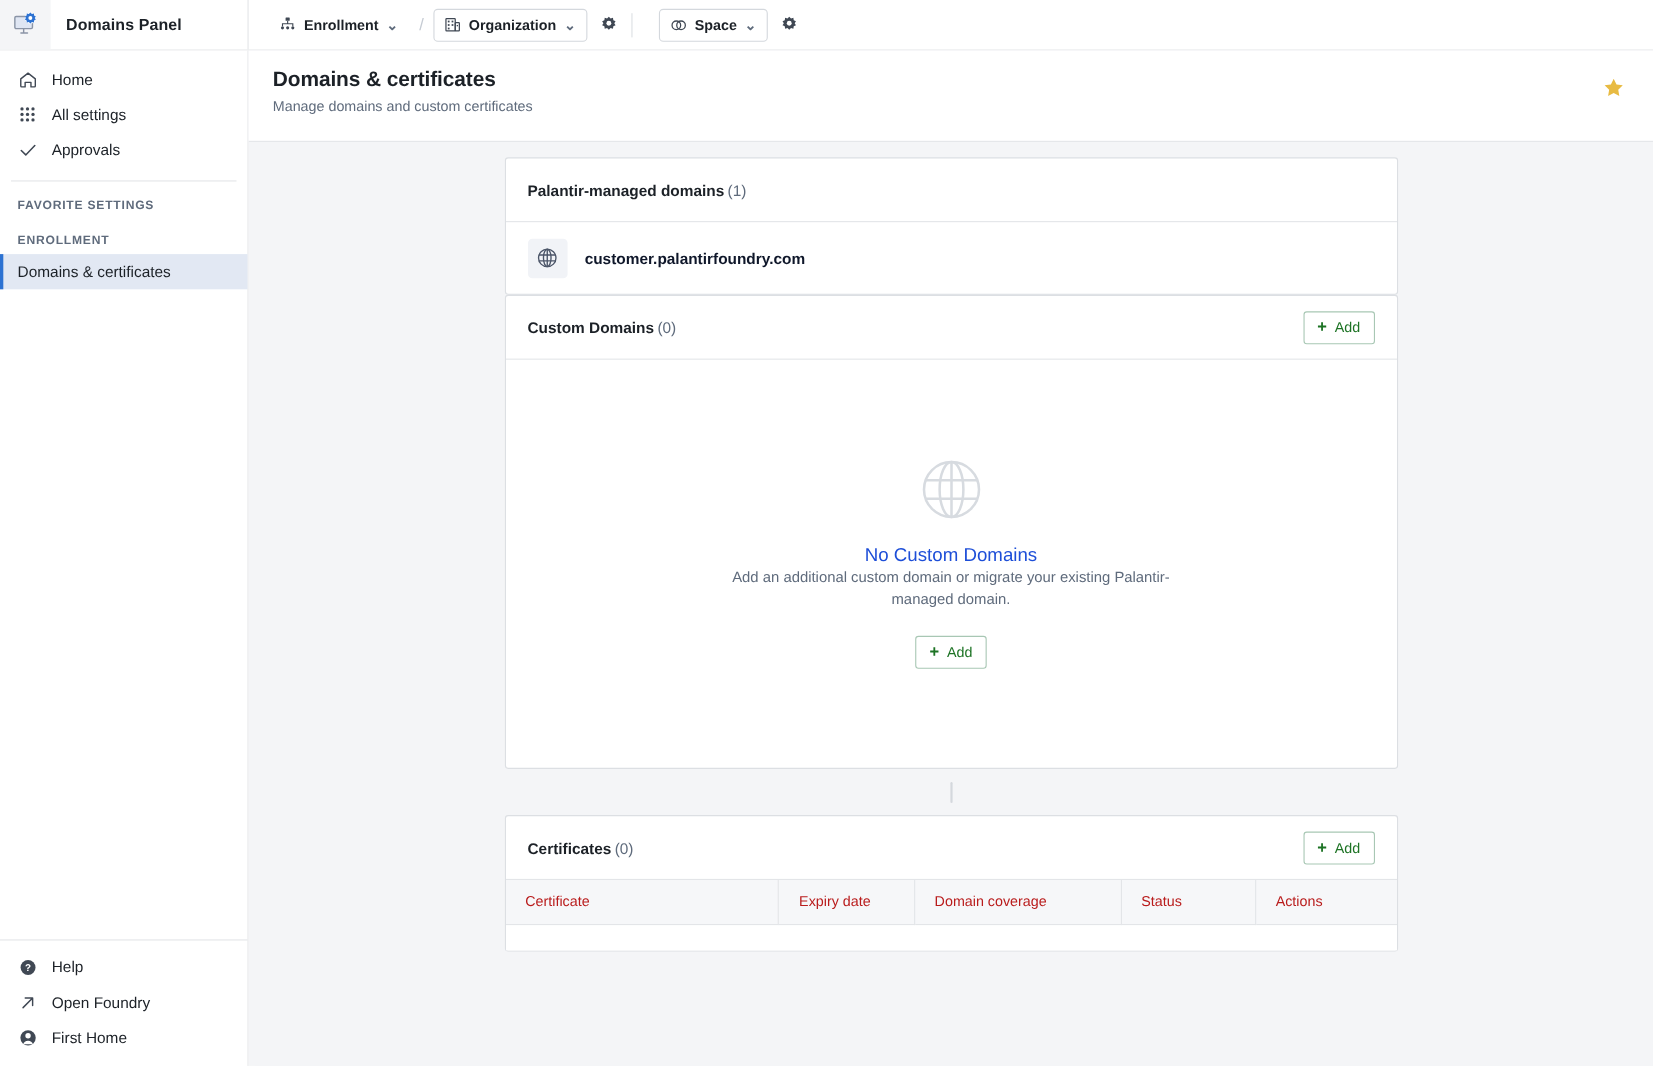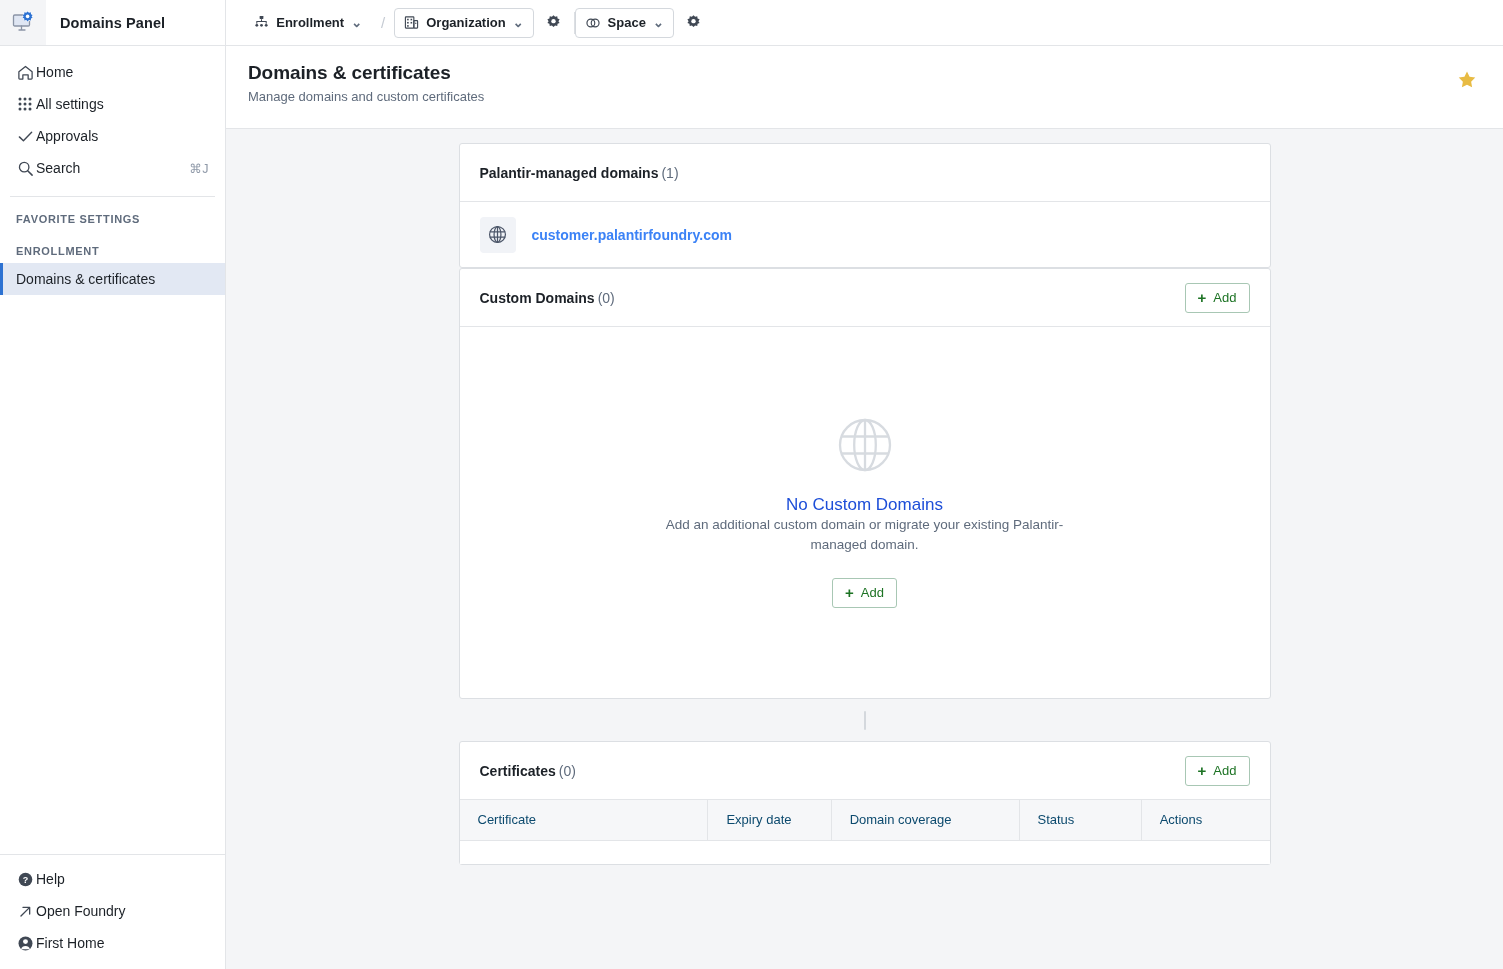--- a/index.html
+++ b/index.html
@@ -55,21 +55,21 @@
 
   
   .sidebar {
     width: 226px; flex: 0 0 226px;
     background: #ffffff;
     border-right: 1px solid #e3e5e8;
     display: flex; flex-direction: column;
     padding-top: 10px;
   }
   .side-item {
-    display: flex; align-items: center; gap: 2px;
+    display: flex; align-items: center; gap: 13px;
     height: 32px; padding: 0 16px;
     font-size: 14px; color: #1c2127; cursor: pointer;
     position: relative;
   }
   .side-item .ic { width: 18px; display:flex; align-items:center; justify-content:center; flex:0 0 18px; }
   .side-item .kbd { margin-left: auto; font-size: 12.5px; color: #8f99a8; letter-spacing: .5px; }
   .side-sep { height: 1px; background: #e3e5e8; margin: 12px 10px 0 10px; }
   .side-head {
     font-size: 11px; font-weight: 700; color: #5f6b7c;
     letter-spacing: .7px; padding: 16px 16px 6px 16px; text-transform: uppercase;
@@ -128,21 +128,21 @@
 
   .domain-row {
     display: flex; align-items: center; gap: 16px;
     padding: 14px 20px; height: 65px;
   }
   .globe-tile {
     width: 36px; height: 36px; flex: 0 0 36px;
     background: #f1f3f7; border-radius: 4px;
     display: flex; align-items: center; justify-content: center;
   }
-  .domain-name { font-size: 14px; font-weight: 700; color: #3b82f6; }
+  .domain-name { font-size: 14px; font-weight: 700; color: #0f172a; }
 
   .empty-state {
     height: 371px;
     display: flex; flex-direction: column;
     align-items: center; justify-content: center;
     padding: 0 20px;
   }
   .empty-title { font-size: 17px; font-weight: 400; color: #1d4ed8; margin-top: 22px; }
   .empty-desc {
     font-size: 13.5px; color: #5f6b7c; text-align: center;
@@ -151,21 +151,21 @@
   .empty-state .btn-add { margin-top: 24px; }
 
   .resize-gap {
     height: 42px; display: flex; align-items: center; justify-content: center;
   }
   .resize-handle { width: 2px; height: 19px; background: #d4d8dd; border-radius: 1px; cursor: row-resize; }
 
   table.cert-table { width: 100%; border-collapse: collapse; table-layout: fixed; }
   table.cert-table th {
     background: #f6f7f9;
-    font-size: 13px; font-weight: 400; color: #0c4a6e;
+    font-size: 13px; font-weight: 400; color: #b91c1c;
     text-align: left; padding: 11px 18px;
     border-right: 1px solid #e3e5e8;
     border-bottom: 1px solid #e3e5e8;
     height: 40px;
   }
   table.cert-table th:last-child { border-right: none; }
   .cert-empty-row { height: 24px; background: #fff; }
 </style>
 </head>
 <body>
@@ -214,21 +214,21 @@
         <span>Organization</span>
         <span class="caret">⌄</span>
       </div>
       <div class="icon-btn">
         <svg width="17" height="17" viewBox="0 0 20 20">
           <path d="M10,1.4 L11.9,3.3 L14.4,2.6 L14.8,5.2 L17.2,6.2 L15.8,8.4 L17.2,10.6 L14.8,11.6 L14.4,14.2 L11.9,13.5 L10,15.4 L8.1,13.5 L5.6,14.2 L5.2,11.6 L2.8,10.6 L4.2,8.4 L2.8,6.2 L5.2,5.2 L5.6,2.6 L8.1,3.3 Z" fill="#404854"></path>
           <circle cx="10" cy="8.4" r="2.6" fill="#ffffff"></circle>
         </svg>
       </div>
       <div class="topbar-divider thin"></div>
-      <div class="chip bordered" style="margin-left:0">
+      <div class="chip bordered" style="margin-left:24px">
         <svg width="16" height="16" viewBox="0 0 18 18">
           <circle cx="6.6" cy="9" r="4.4" fill="none" stroke="#404854" stroke-width="1.3"></circle>
           <circle cx="11.4" cy="9" r="4.4" fill="none" stroke="#404854" stroke-width="1.3"></circle>
         </svg>
         <span>Space</span>
         <span class="caret">⌄</span>
       </div>
       <div class="icon-btn">
         <svg width="17" height="17" viewBox="0 0 20 20">
           <path d="M10,1.4 L11.9,3.3 L14.4,2.6 L14.8,5.2 L17.2,6.2 L15.8,8.4 L17.2,10.6 L14.8,11.6 L14.4,14.2 L11.9,13.5 L10,15.4 L8.1,13.5 L5.6,14.2 L5.2,11.6 L2.8,10.6 L4.2,8.4 L2.8,6.2 L5.2,5.2 L5.6,2.6 L8.1,3.3 Z" fill="#404854"></path>
@@ -272,30 +272,20 @@
 
       <div class="side-item">
         <span class="ic">
           <svg width="17" height="17" viewBox="0 0 18 18">
               <path d="M2.5 9.4l4.3 4.2L15.5 4.6" fill="none" stroke="#404854" stroke-width="1.5" stroke-linecap="round" stroke-linejoin="round"></path>
             </svg>
         </span>
         <span>Approvals</span>
       </div>
 
-      <div class="side-item">
-        <span class="ic">
-          <svg width="17" height="17" viewBox="0 0 18 18">
-              <circle cx="7.6" cy="7.6" r="5" fill="none" stroke="#404854" stroke-width="1.4"></circle>
-              <path d="M11.3 11.3L16 16" stroke="#404854" stroke-width="1.6" stroke-linecap="round"></path>
-            </svg>
-        </span>
-        <span>Search</span>
-        <span class="kbd">⌘J</span>
-      </div>
 
       <div class="side-sep"></div>
 
       <div class="side-head">FAVORITE SETTINGS</div>
       <div class="side-head tight">ENROLLMENT</div>
 
       <div class="side-nav-item selected">
         <span>Domains &amp; certificates</span>
       </div>
 

